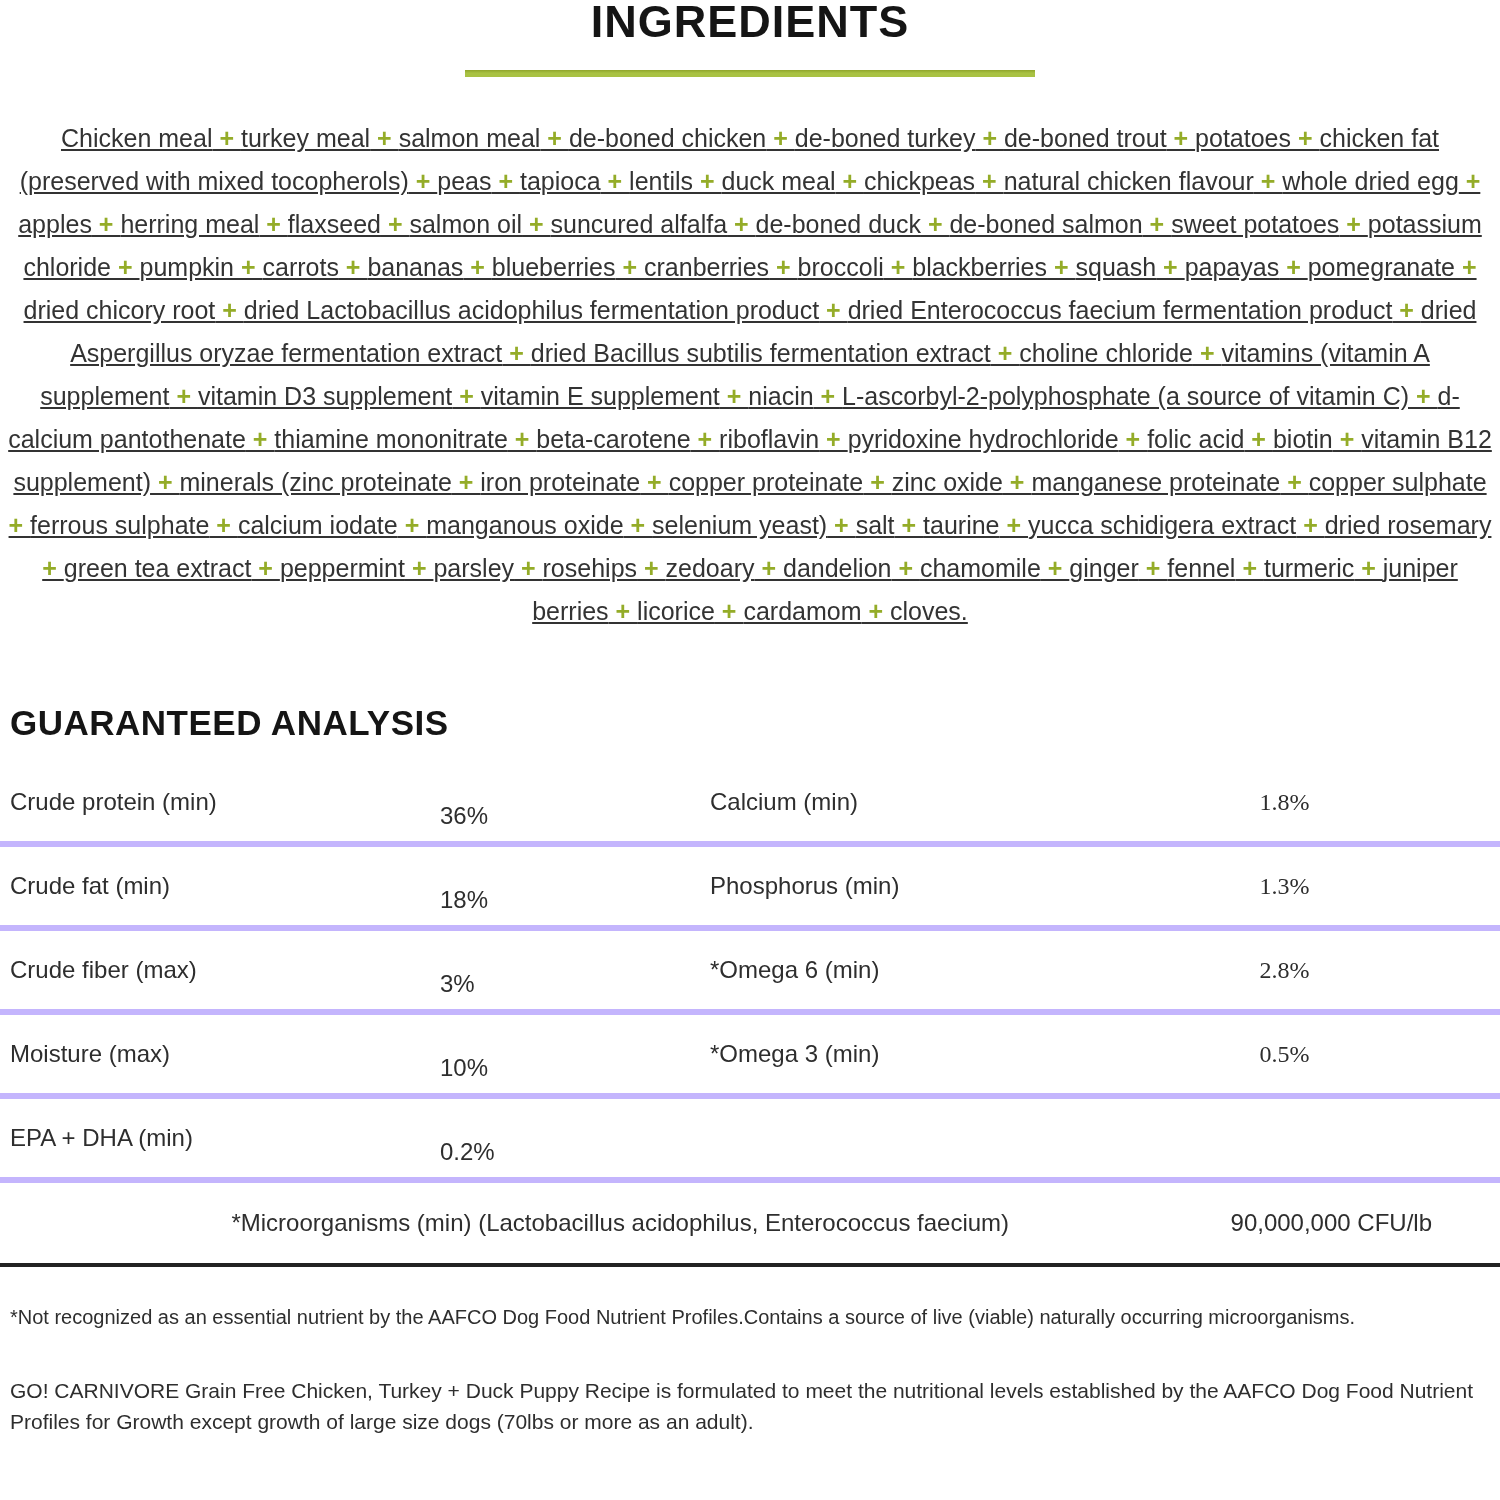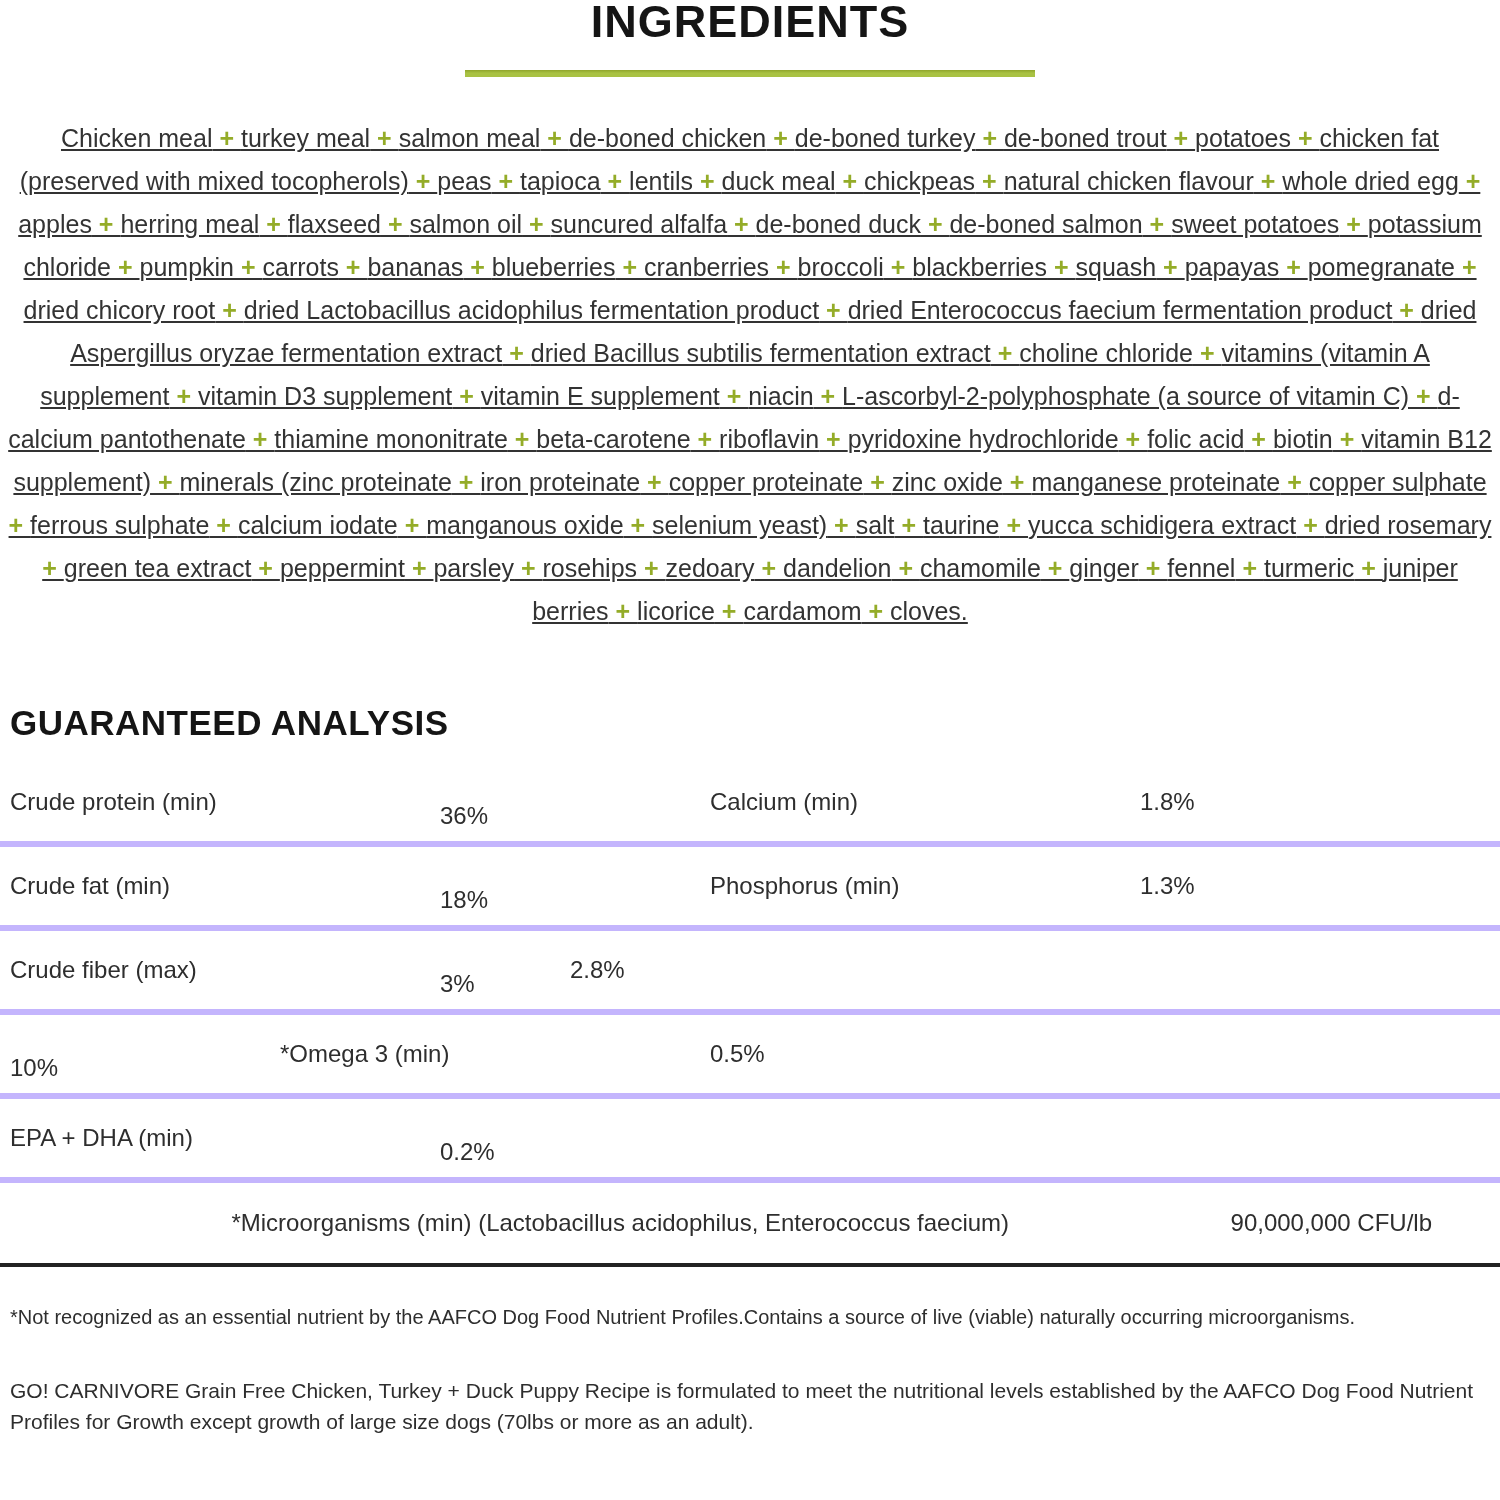--- a/index.html
+++ b/index.html
@@ -58,21 +58,21 @@
     display: flex;
     align-items: center;
     height: 84px;
     border-bottom: 6px solid #c4b5fd;
     font-size: 24px;
     padding-left: 10px;
   }
   .ga-row .c1 { width: 430px; }
   .ga-row .c2 { width: 130px; text-align: left; margin-top: 28px; }
   .ga-row .c3 { width: 430px; margin-left: 140px; }
-  .ga-row .c4 { flex: 1; text-align: left; padding-right: 71px; }
+  .ga-row .c4 { flex: 1; text-align: center; padding-right: 71px; font-family: Liberation Serif, serif; }
 
   .ga-row.micro { border-bottom: none; height: 80px; }
   .ga-row.micro .m1 { flex: 1; text-align: center; }
   .ga-row.micro .m2 { text-align: left; padding-right: 68px; }
 
   .heavy-divider {
     height: 3px;
     border-top: 2px solid #222222;
     border-bottom: 2px solid #222222;
     margin: 0;
@@ -112,23 +112,25 @@
     </div>
     <div class="ga-row">
       <span class="c1">Crude fat (min)</span>
       <span class="c2">18%</span>
       <span class="c3">Phosphorus (min)</span>
       <span class="c4">1.3%</span>
     </div>
     <div class="ga-row">
       <span class="c1">Crude fiber (max)</span>
       <span class="c2">3%</span>
+      <span class="c3">*Omega 6 (min)</span>
       <span class="c4">2.8%</span>
     </div>
     <div class="ga-row">
+      <span class="c1">Moisture (max)</span>
       <span class="c2">10%</span>
       <span class="c3">*Omega 3 (min)</span>
       <span class="c4">0.5%</span>
     </div>
     <div class="ga-row">
       <span class="c1">EPA + DHA (min)</span>
       <span class="c2">0.2%</span>
       <span class="c3"></span>
       <span class="c4"></span>
     </div>

